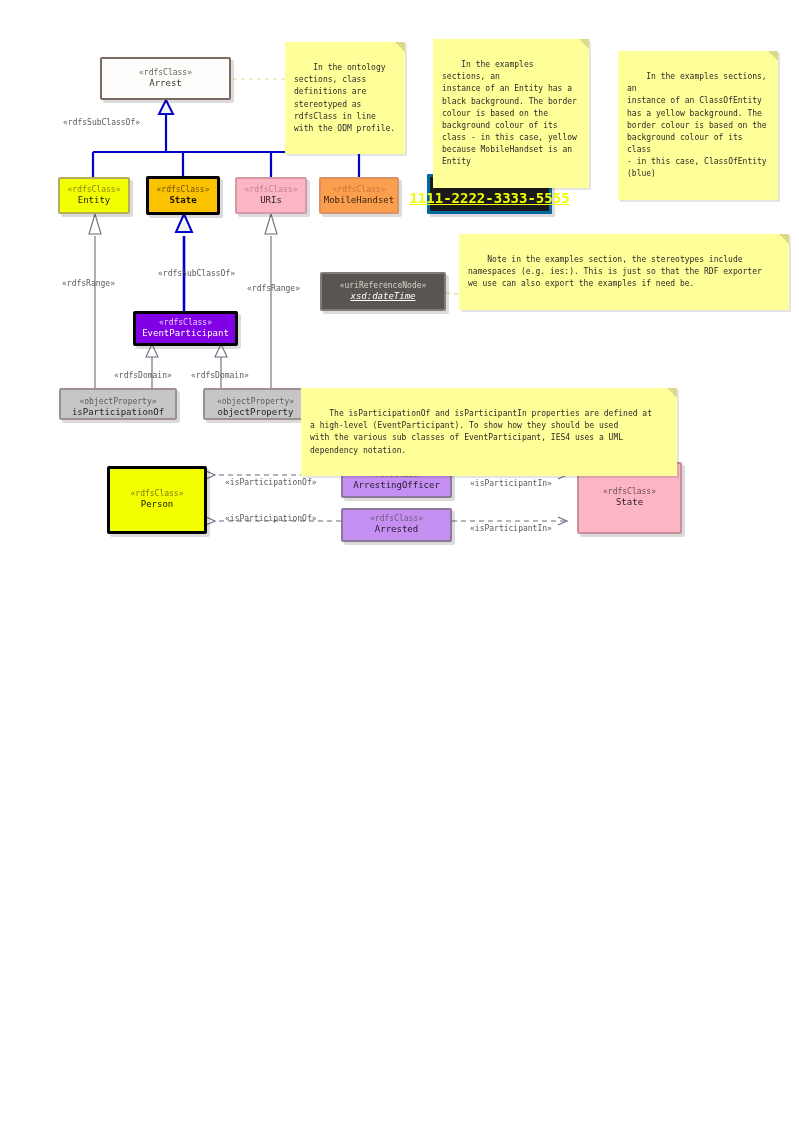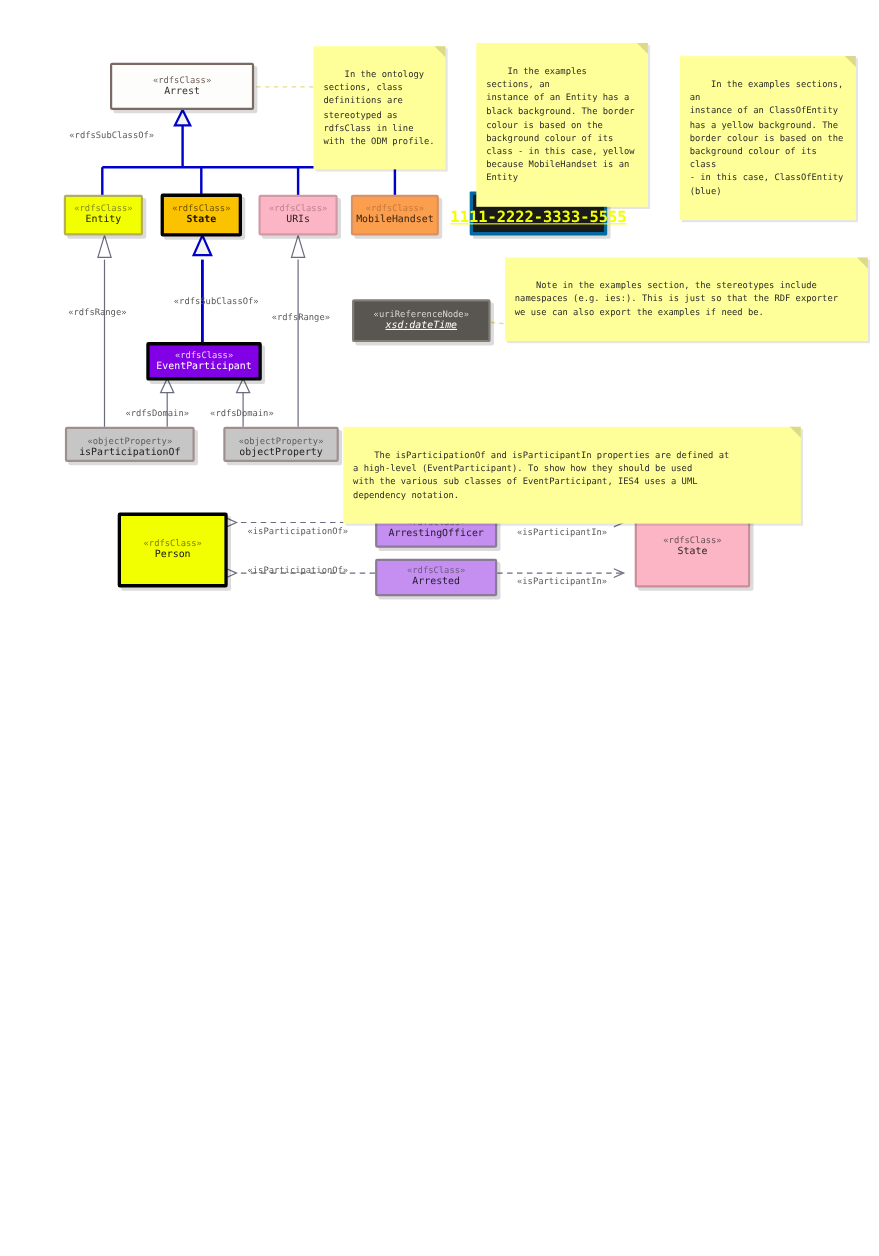--- a/index.html
+++ b/index.html
@@ -227,21 +227,21 @@
 (blue)</span>
   </div>
 
   <div class="note" style="left:459px; top:234px; width:330px;">
     <span>Note in the examples section, the stereotypes include
 namespaces (e.g. ies:). This is just so that the RDF exporter
 we use can also export the examples if need be.</span>
   </div>
 
 
-  <div class="note" style="left:312px; top:388px; width:416px;">
+  <div class="note" style="left:301px; top:388px; width:376px;">
     <span>The isParticipationOf and isParticipantIn properties are defined at
 a high-level (EventParticipant). To show how they should be used
 with the various sub classes of EventParticipant, IES4 uses a UML
 dependency notation.</span>
   </div>
 
   <div class="node n-element" style="left:100px; top:57px; width:131px; height:43px;">
     <span class="stereo">«rdfsClass»</span>
     <span class="nm">Arrest</span>
   </div>

